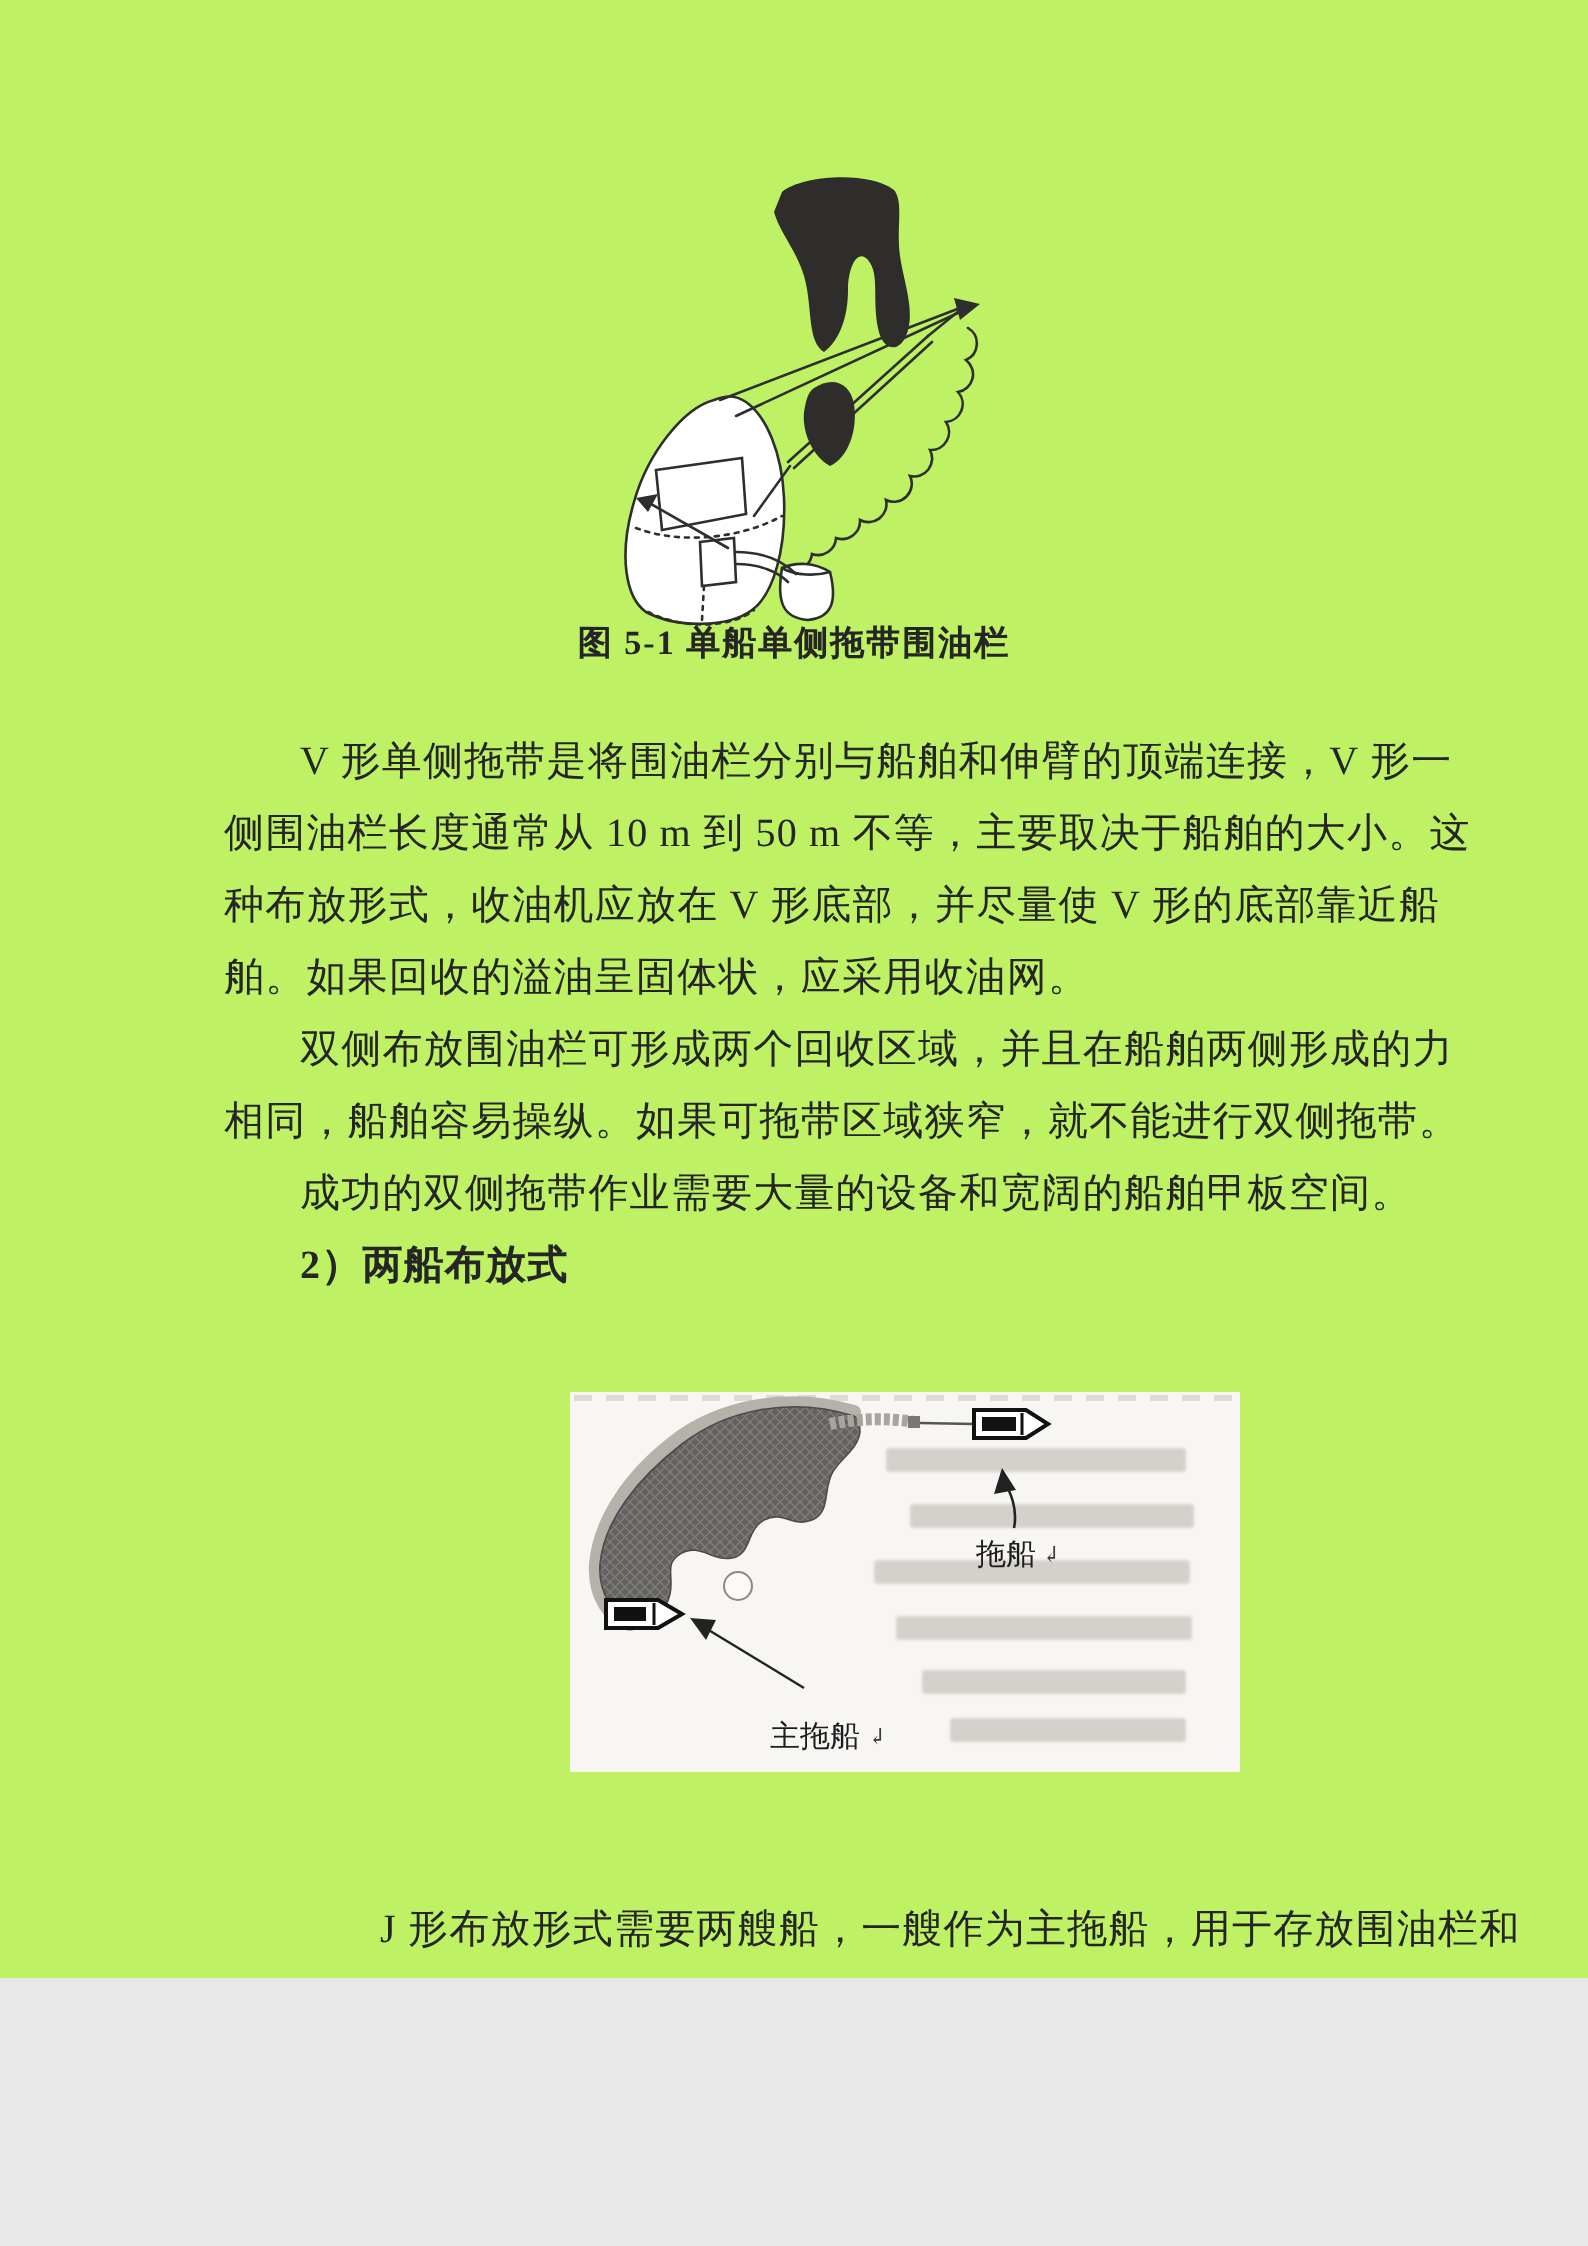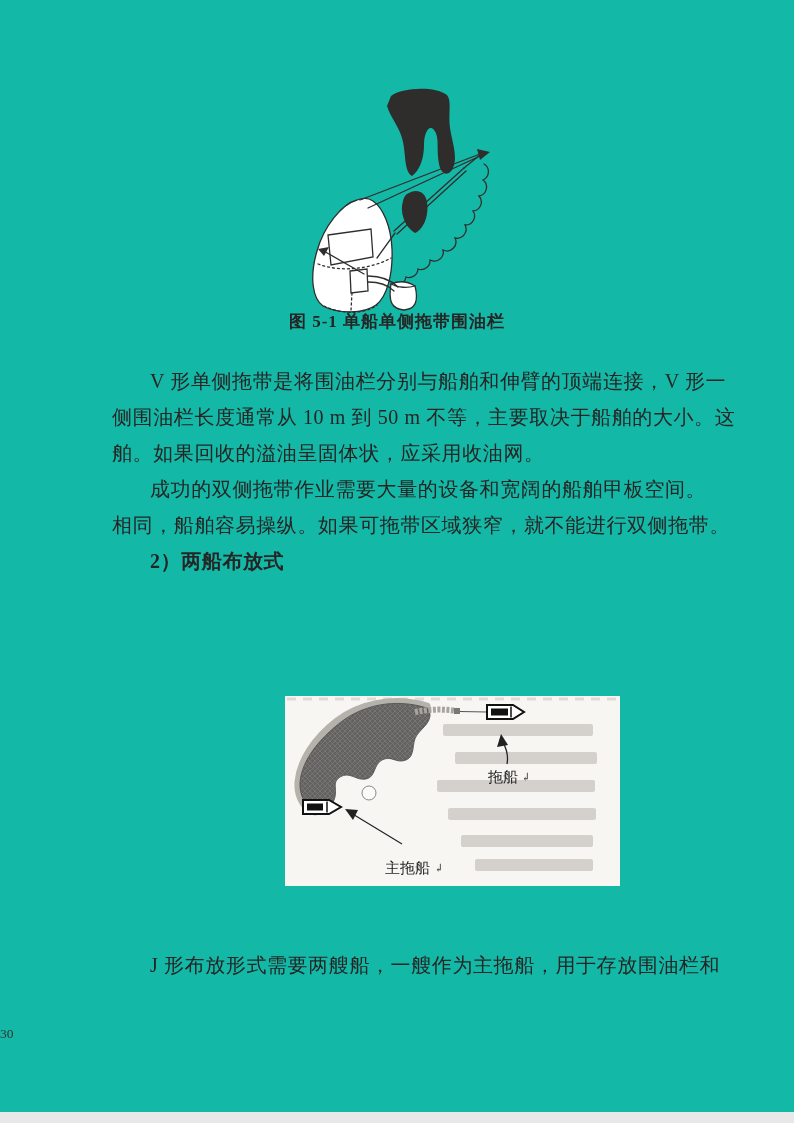--- a/index.html
+++ b/index.html
@@ -1,33 +1,33 @@
 <!DOCTYPE html>
 <html><head>
 <meta charset="utf-8">
 <style>
   html,body{margin:0;padding:0;background:#e8e8e8;}
   .page{
-    position:relative;width:794px;height:1112px;margin:0 auto;
-    background:#14b8a6;overflow:hidden;
+    position:relative;width:794px;height:989px;margin:0 auto;
+    background:#bef264;overflow:hidden;
     font-family:"Liberation Serif","DejaVu Serif",serif;
     color:#252525;
   }
   figure{margin:0;padding:0;}
   .fig1{position:absolute;left:294px;top:88px;width:205px;height:225px;}
   .fig2{position:absolute;left:285px;top:696px;width:335px;height:190px;}
   .caption{
     position:absolute;left:0;width:794px;text-align:center;
     font-weight:bold;font-size:17px;letter-spacing:1px;line-height:22px;
   }
   .cap1{top:311px;}
   .cap2{top:888px;}
   .body-block{position:absolute;left:112px;width:571px;}
   .b1{top:363px;}
-  .b2{top:946px;}
+  .b2{top:946px;margin-left:40px;}
   .b1 .ln{height:36px;line-height:36px;}
   .b2 .ln{height:38px;line-height:38px;}
   .ln{
     font-size:20px;letter-spacing:0.6px;white-space:nowrap;
     text-align:left;
   }
   .ind{text-indent:38px;}
   .just{text-align:justify;text-align-last:justify;}
   .hd{font-weight:bold;}
   .pageno{
@@ -75,23 +75,25 @@
 
       <path fill="#2f2d2c" d="M113,106 C122,100 131,103 133,114 C135,127 130,141 121,145 C112,140 107,128 108,118 C109,112 110,108 113,106 Z"></path>
     </svg>
   </figure>
 
   <div class="caption cap1">图 5-1 单船单侧拖带围油栏</div>
 
   <div class="body-block b1">
     <div class="ln ind just">V 形单侧拖带是将围油栏分别与船舶和伸臂的顶端连接，V 形一</div>
     <div class="ln just">侧围油栏长度通常从 10 m 到 50 m 不等，主要取决于船舶的大小。这</div>
+    <div class="ln just">种布放形式，收油机应放在 V 形底部，并尽量使 V 形的底部靠近船</div>
     <div class="ln">舶。如果回收的溢油呈固体状，应采用收油网。</div>
+    <div class="ln ind just">双侧布放围油栏可形成两个回收区域，并且在船舶两侧形成的力</div>
+    <div class="ln just">相同，船舶容易操纵。如果可拖带区域狭窄，就不能进行双侧拖带。</div>
     <div class="ln ind">成功的双侧拖带作业需要大量的设备和宽阔的船舶甲板空间。</div>
-    <div class="ln just">相同，船舶容易操纵。如果可拖带区域狭窄，就不能进行双侧拖带。</div>
     <div class="ln ind hd">2）两船布放式</div>
   </div>
 
   <figure class="fig2">
     <svg width="335" height="190" viewBox="0 0 335 190">
       <defs>
         <pattern id="xh" width="5" height="5" patternUnits="userSpaceOnUse">
           <rect width="5" height="5" fill="#646261"></rect>
           <path d="M0,0 L5,5 M5,0 L0,5" stroke="#7f7d7a" stroke-width="0.7"></path>
         </pattern>

